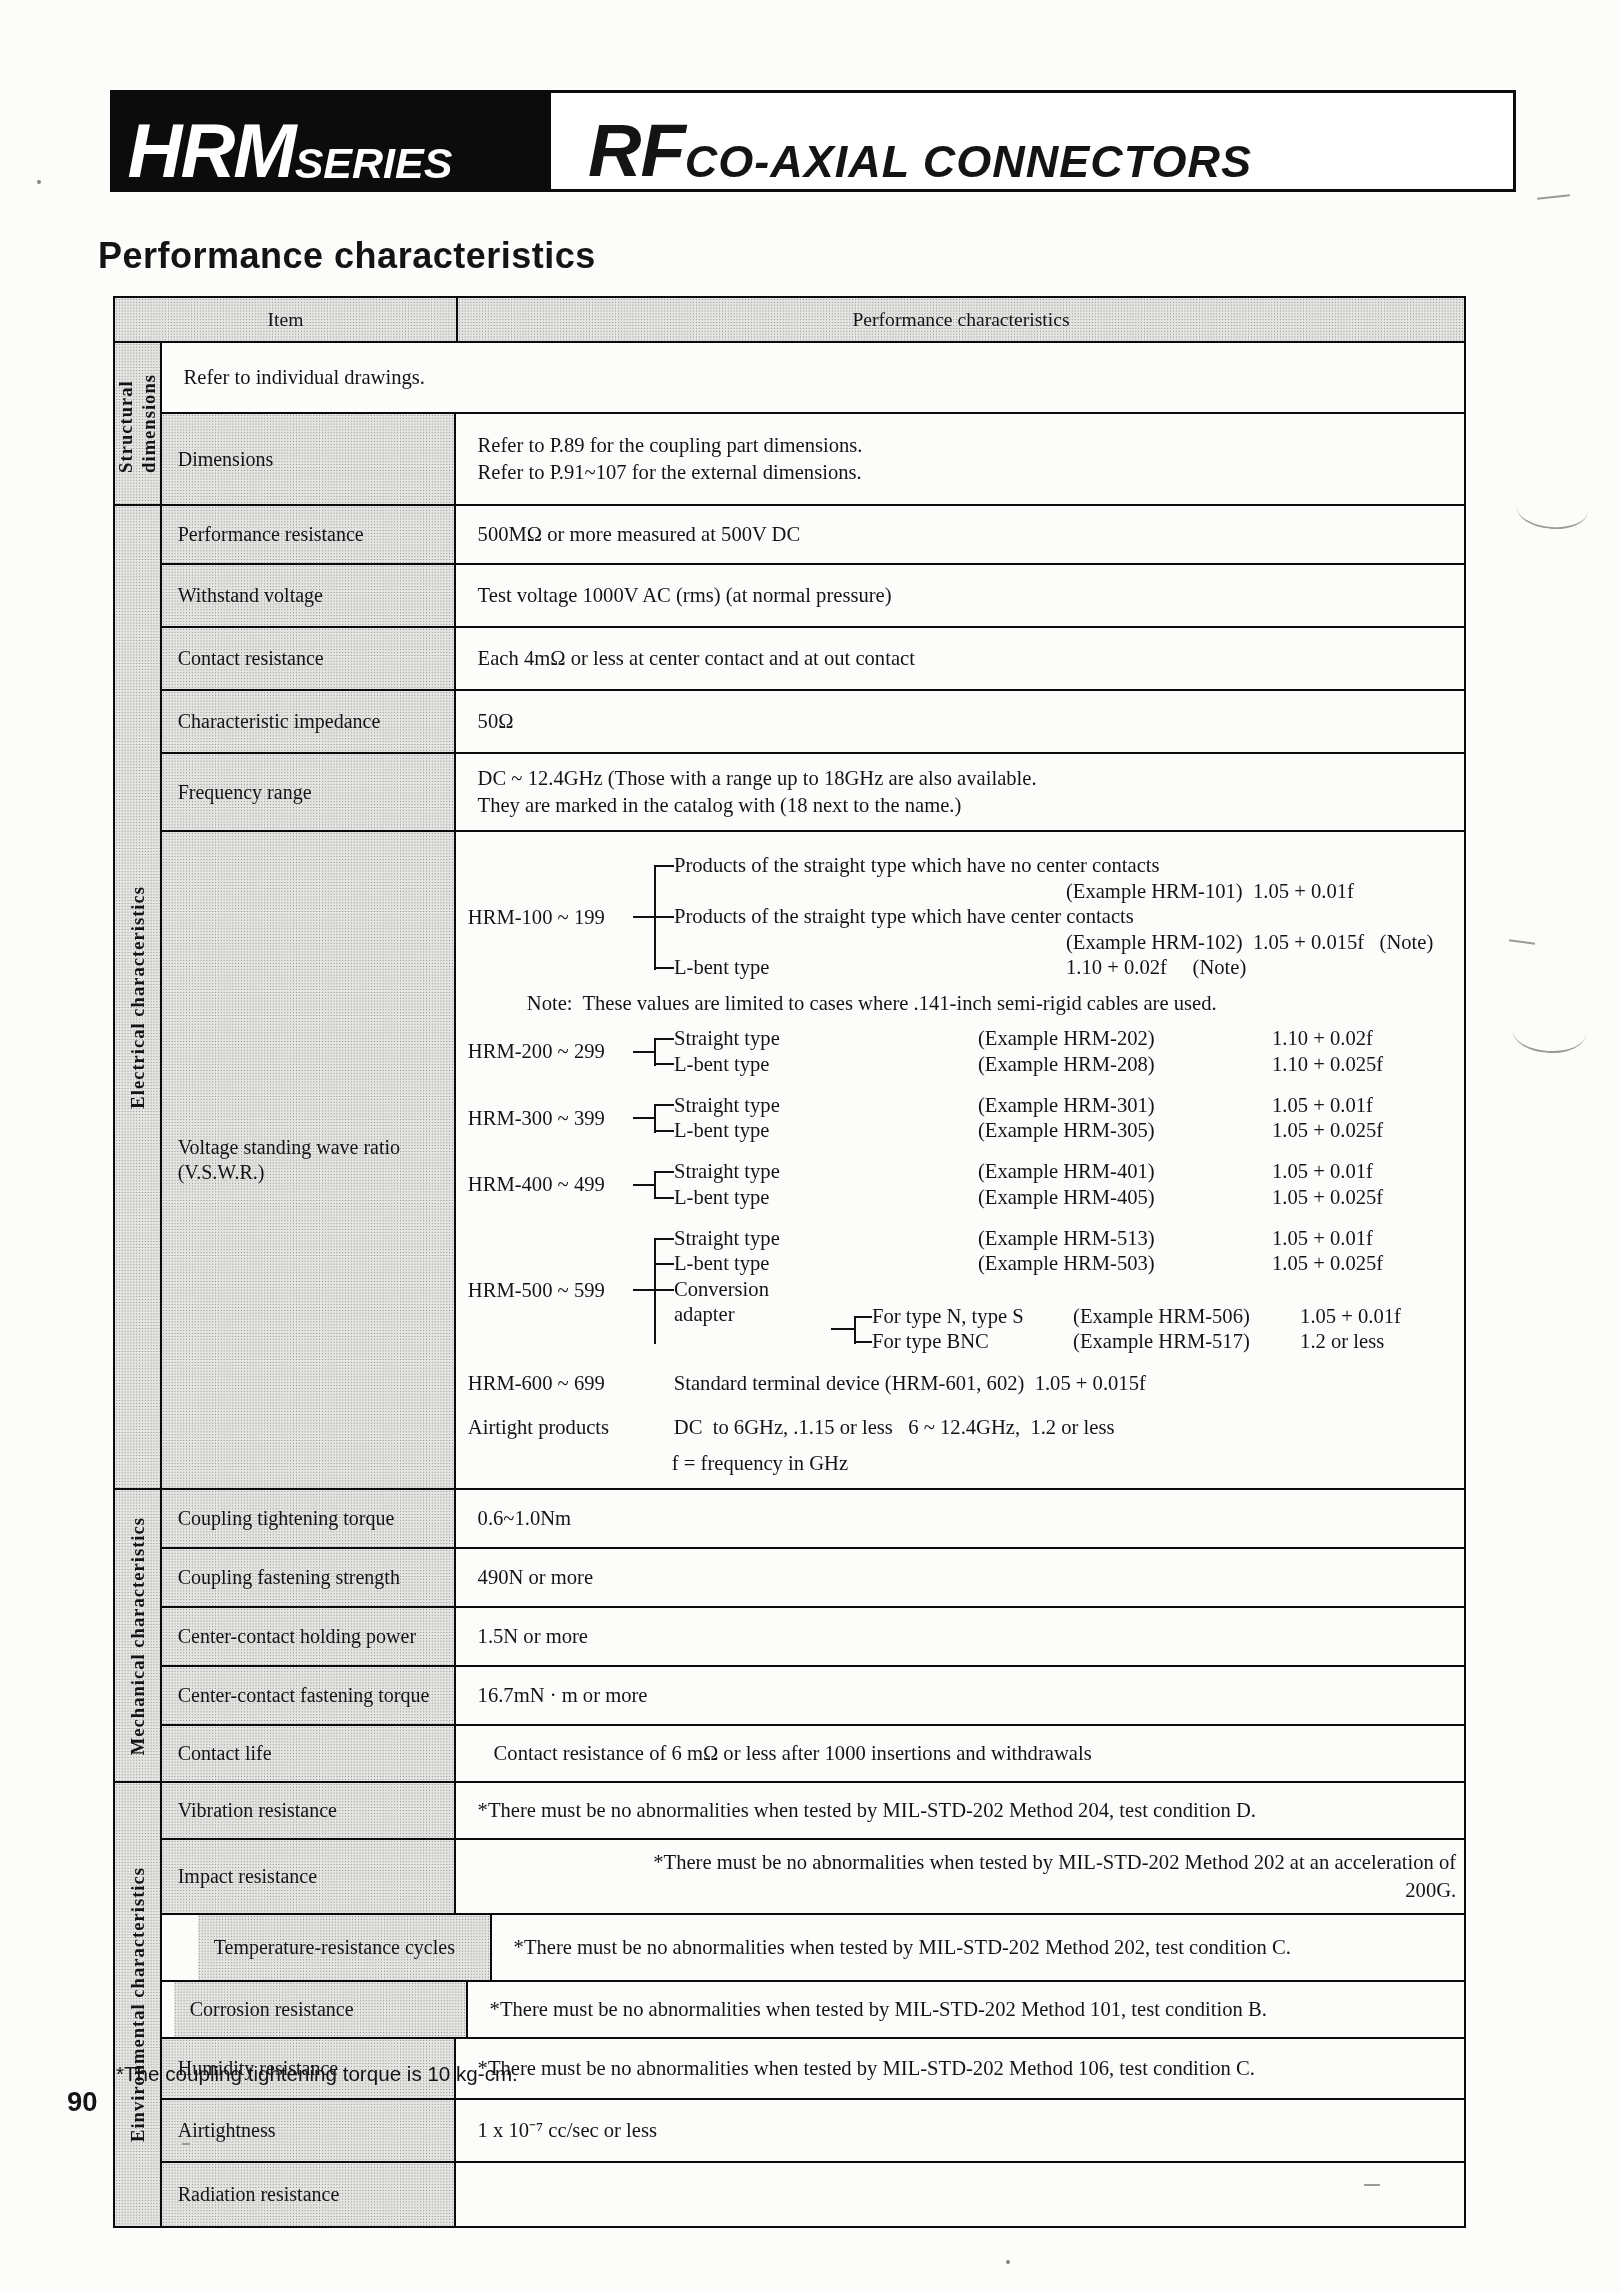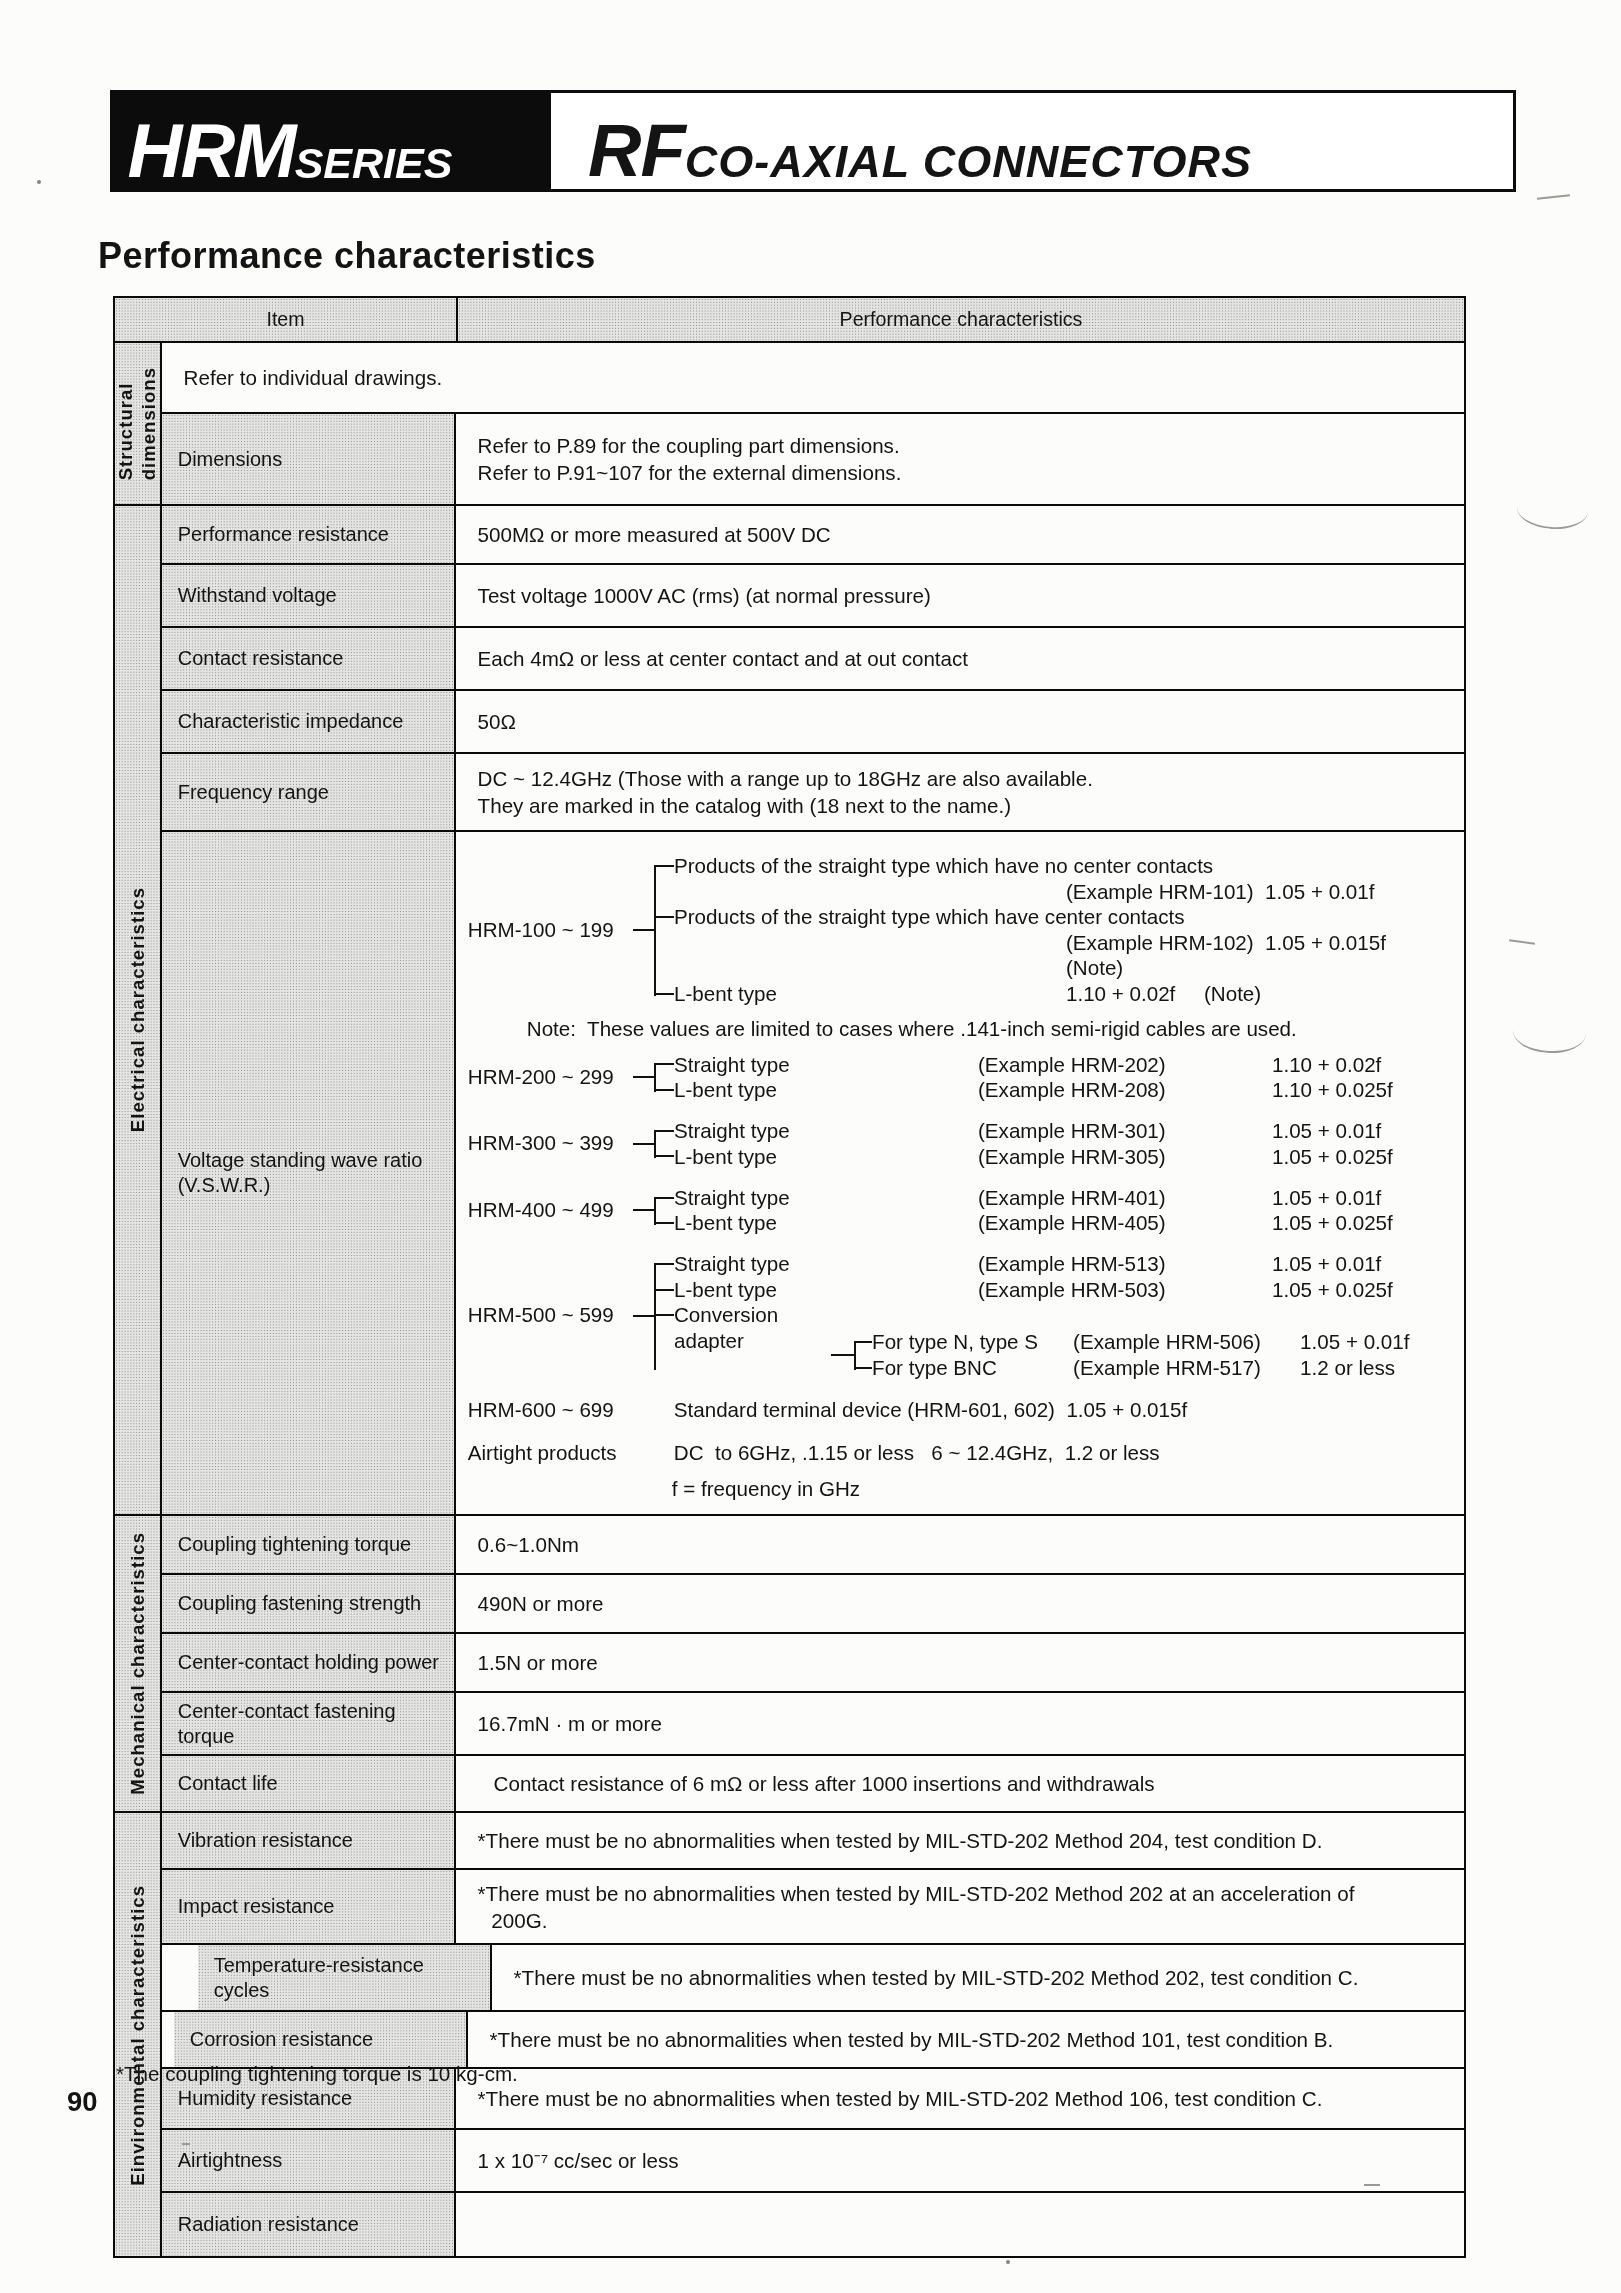--- a/index.html
+++ b/index.html
@@ -12,21 +12,21 @@
   .brand-black .big{font-size:76px;font-weight:bold;font-style:italic;line-height:0.92;letter-spacing:-2px;}
   .brand-black .small{font-size:43px;font-weight:bold;font-style:italic;line-height:1.05;letter-spacing:0px;}
   .brand-box{border:3.9px solid #0c0c0c;border-left:none;background:#fff;width:965px;height:102px;
              box-sizing:border-box;display:flex;align-items:flex-end;padding:0 9.8px 3.9px 37px;}
   .brand-box .big{font-size:74px;font-weight:bold;font-style:italic;line-height:0.92;letter-spacing:-1px;}
   .brand-box .small{font-size:45px;font-weight:bold;font-style:italic;letter-spacing:1px;line-height:1.02;}
   
   .sectitle{position:absolute;left:98px;top:235px;font-size:36px;font-weight:bold;letter-spacing:0.5px;}
   
   .ptable{position:absolute;left:113px;top:296px;width:1353px;border:2.9px solid #0a0a0a;box-sizing:border-box;
-          font-size:20.6px;}
+          font-size:20.6px;font-family:Liberation Serif, serif;}
   .hatch{background-color:#e4e4e2;background-image:radial-gradient(#8d8d8a 0.6px,transparent 0.7px);
          background-size:2.9px 2.9px;}
   .thead{display:flex;border-bottom:2.9px solid #0a0a0a;}
   .th-l{flex:0 0 341px;border-right:2px solid #0a0a0a;display:flex;align-items:center;justify-content:center;
         min-height:43px;font-size:19.6px;}
   .th-r{flex:1;display:flex;align-items:center;justify-content:center;min-height:43px;font-size:19.6px;}
   .tgroup{display:flex;border-top:2.9px solid #0a0a0a;}
   .tgroup.first{border-top:none;}
   .gcell{flex:0 0 45px;border-right:2px solid #0a0a0a;display:flex;align-items:center;justify-content:center;}
   .glabel{display:flex;flex-direction:row;gap:1px;}
@@ -342,21 +342,21 @@
           <span>Einvironmental characteristics</span>
         </div>
       </div>
       <div class="grows">
         <div class="trow" style="min-height:55px;">
           <div class="icell hatch">Vibration resistance</div>
           <div class="vcell">
             <div class="vline">*There must be no abnormalities when tested by MIL-STD-202 Method 204, test condition D.</div>
           </div>
         </div>
-        <div class="trow" style="min-height:73px;">
+        <div class="trow" style="min-height:73px;text-align:right;">
           <div class="icell hatch">Impact resistance</div>
           <div class="vcell">
             <div class="vline">*There must be no abnormalities when tested by MIL-STD-202 Method 202 at an acceleration of</div>
             <div class="vline" style="padding-left:13.7px;">200G.</div>
           </div>
         </div>
         <div class="trow" style="min-height:65px;padding-left:36px;">
           <div class="icell hatch">Temperature-resistance cycles</div>
           <div class="vcell">
             <div class="vline">*There must be no abnormalities when tested by MIL-STD-202 Method 202, test condition C.</div>

